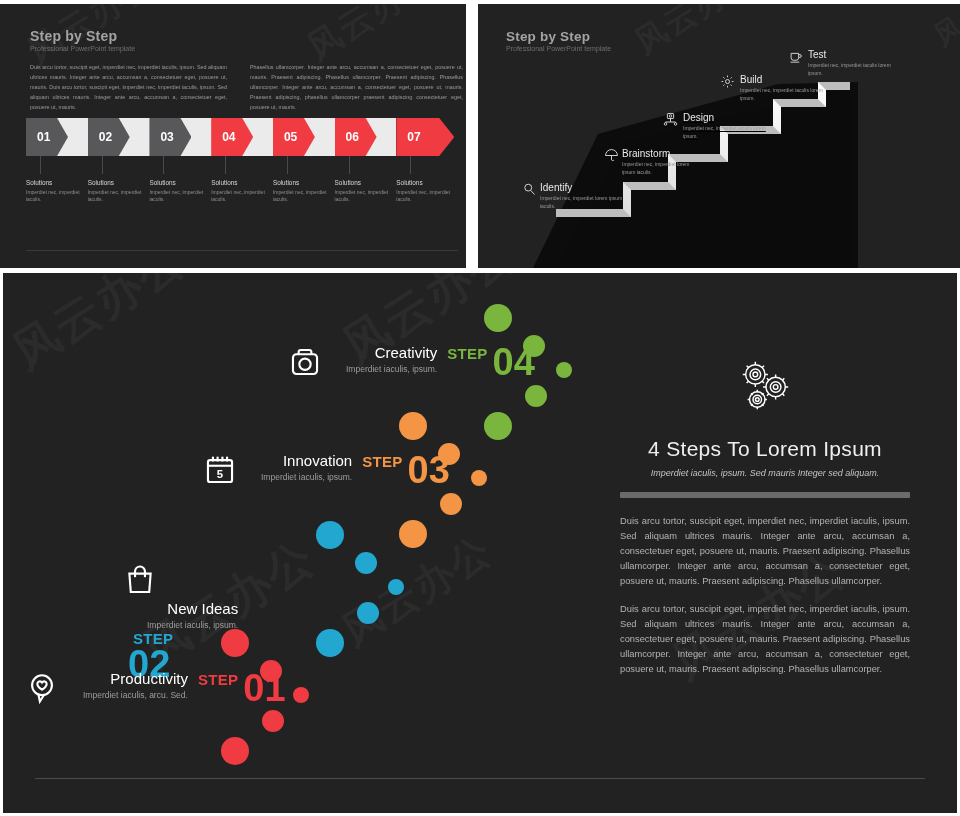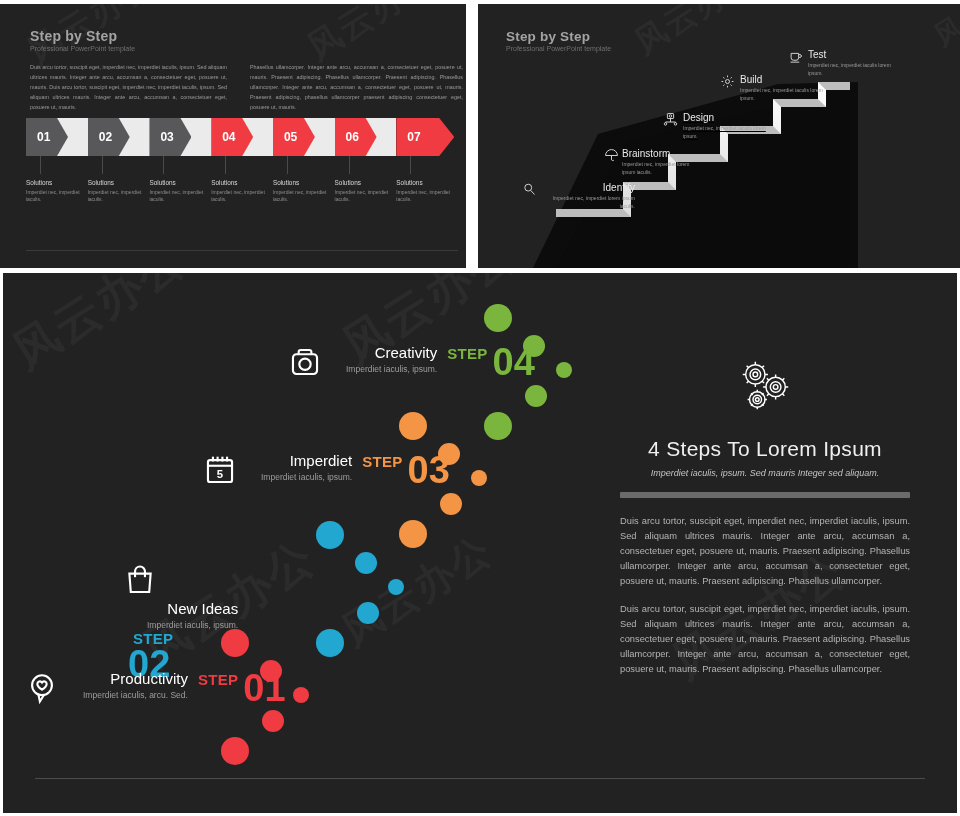--- a/index.html
+++ b/index.html
@@ -208,21 +208,21 @@
 
     <div class="sl-title tr-title">Step by Step</div>
     <div class="sl-sub tr-sub">Professional PowerPoint template</div>
 
     <div class="stair-icon" style="left:44px;top:178px;">
       <svg width="15" height="15" viewBox="0 0 24 24" fill="none" stroke="#cfcfcf" stroke-width="1.6">
         <circle cx="10" cy="9" r="5.5"></circle>
           <line x1="14" y1="13.5" x2="20" y2="20"></line>
       </svg>
     </div>
-    <div class="stair-label" style="left:62px;top:178px;width:95px;text-align:right;">
+    <div class="stair-label" style="left:62px;top:178px;width:95px;">
       <div class="stair-h">Identify</div>
       <div class="stair-p">Imperdiet nec, imperdiet lorem ipsum iaculis.</div>
     </div>
 
     <div class="stair-icon" style="left:126px;top:144px;">
       <svg width="15" height="15" viewBox="0 0 24 24" fill="none" stroke="#cfcfcf" stroke-width="1.6">
         <path d="M2.5 12a9.5 9.5 0 0 1 19 0z"></path>
           <line x1="12" y1="12" x2="12" y2="19"></line>
         <path d="M12 19a2.4 2.4 0 0 0 4 0"></path>
       </svg>
@@ -325,21 +325,21 @@
           <rect x="3.5" y="5" width="17" height="15.5" rx="1.5"></rect>
           <line x1="3.5" y1="9" x2="20.5" y2="9"></line>
           <line x1="7" y1="2.6" x2="7" y2="6"></line>
             <line x1="10.3" y1="2.6" x2="10.3" y2="6"></line>
           <line x1="13.7" y1="2.6" x2="13.7" y2="6"></line>
             <line x1="17" y1="2.6" x2="17" y2="6"></line>
           <text x="12" y="17.6" font-size="8" font-family="Liberation Sans, sans-serif" font-weight="700" fill="#ffffff" stroke="none" text-anchor="middle">5</text>
         </svg>
       </span>
       <span class="step-txt" style="margin-left:24px;">
-        <span class="step-name" style="display:block;">Imperdiet</span>
+        <span class="step-name" style="display:block;">Innovation</span>
         <span class="step-desc" style="display:block;">Imperdiet iaculis, ipsum.</span>
       </span>
       <span class="step-word" style="color:#f39545;">STEP</span>
       <span class="step-num" style="color:#f39545;">03</span>
     </div>
 
     <div class="step-block" style="left:120px;top:290px;flex-direction:column;">
       <span class="step-icon">
         <svg width="34" height="34" viewBox="0 0 24 24" fill="none" stroke="#ffffff" stroke-width="1.5">
           <path d="M4.5 7.5h15l-1 13h-13z"></path>

